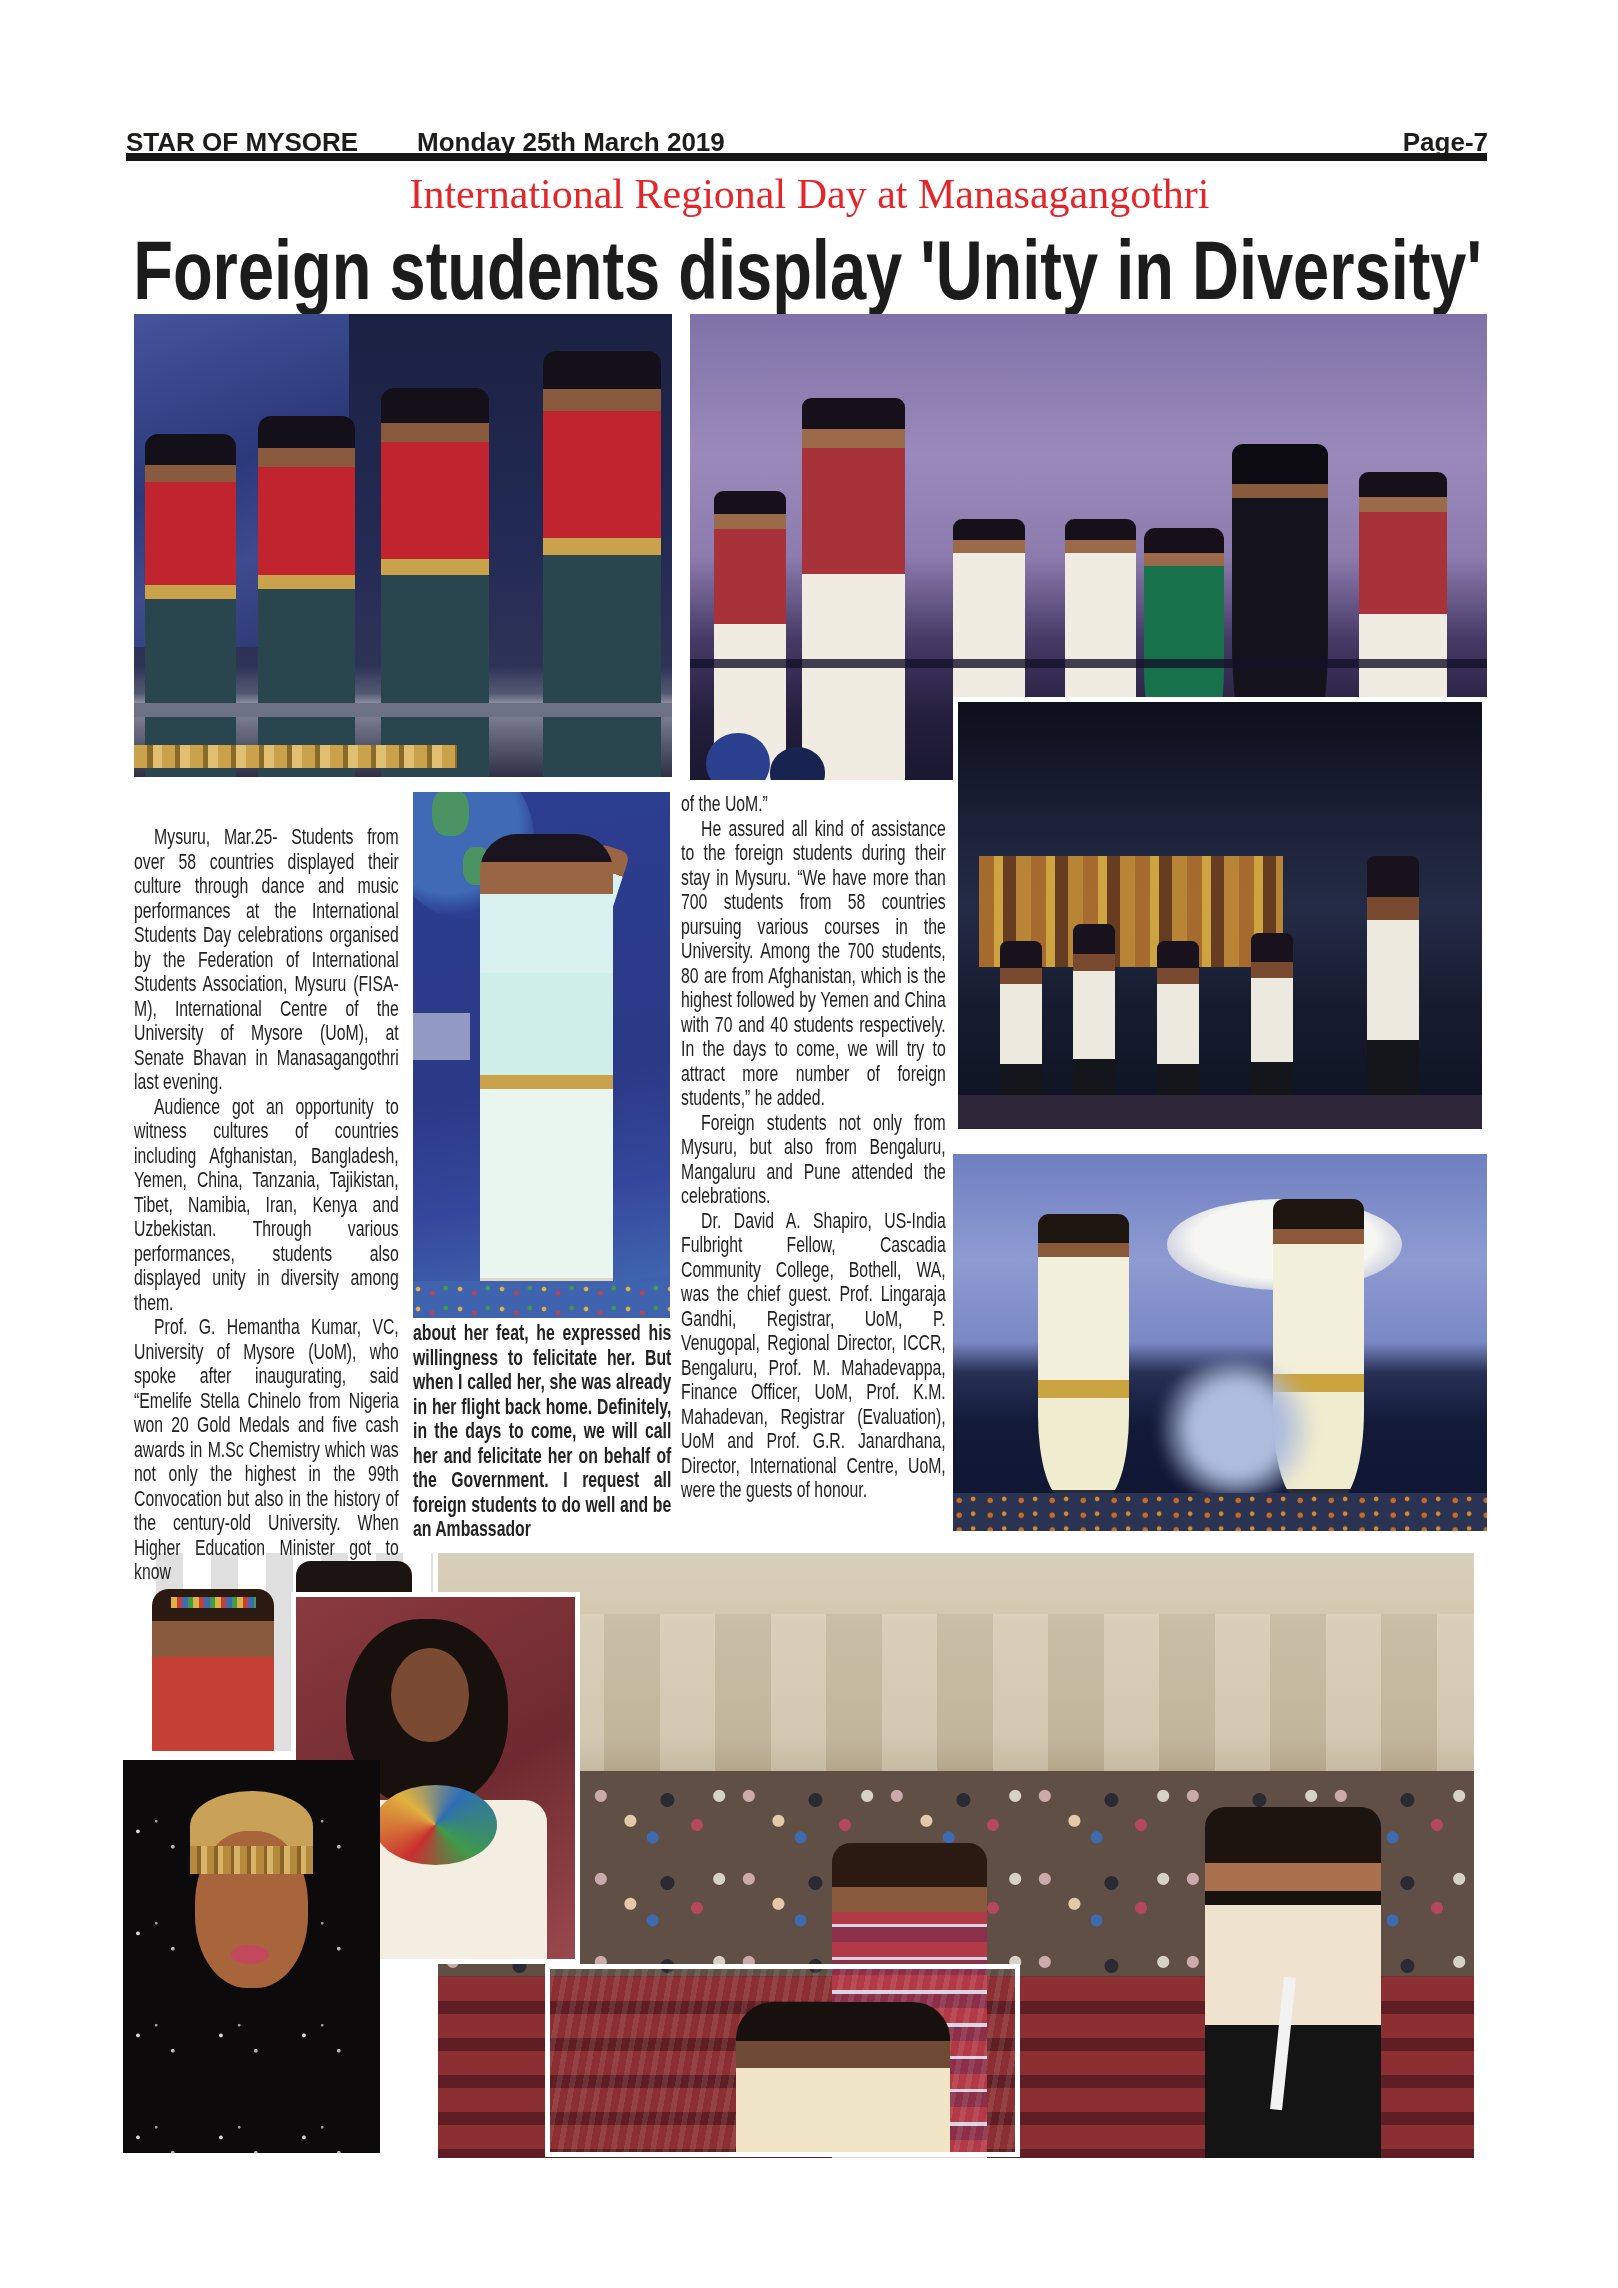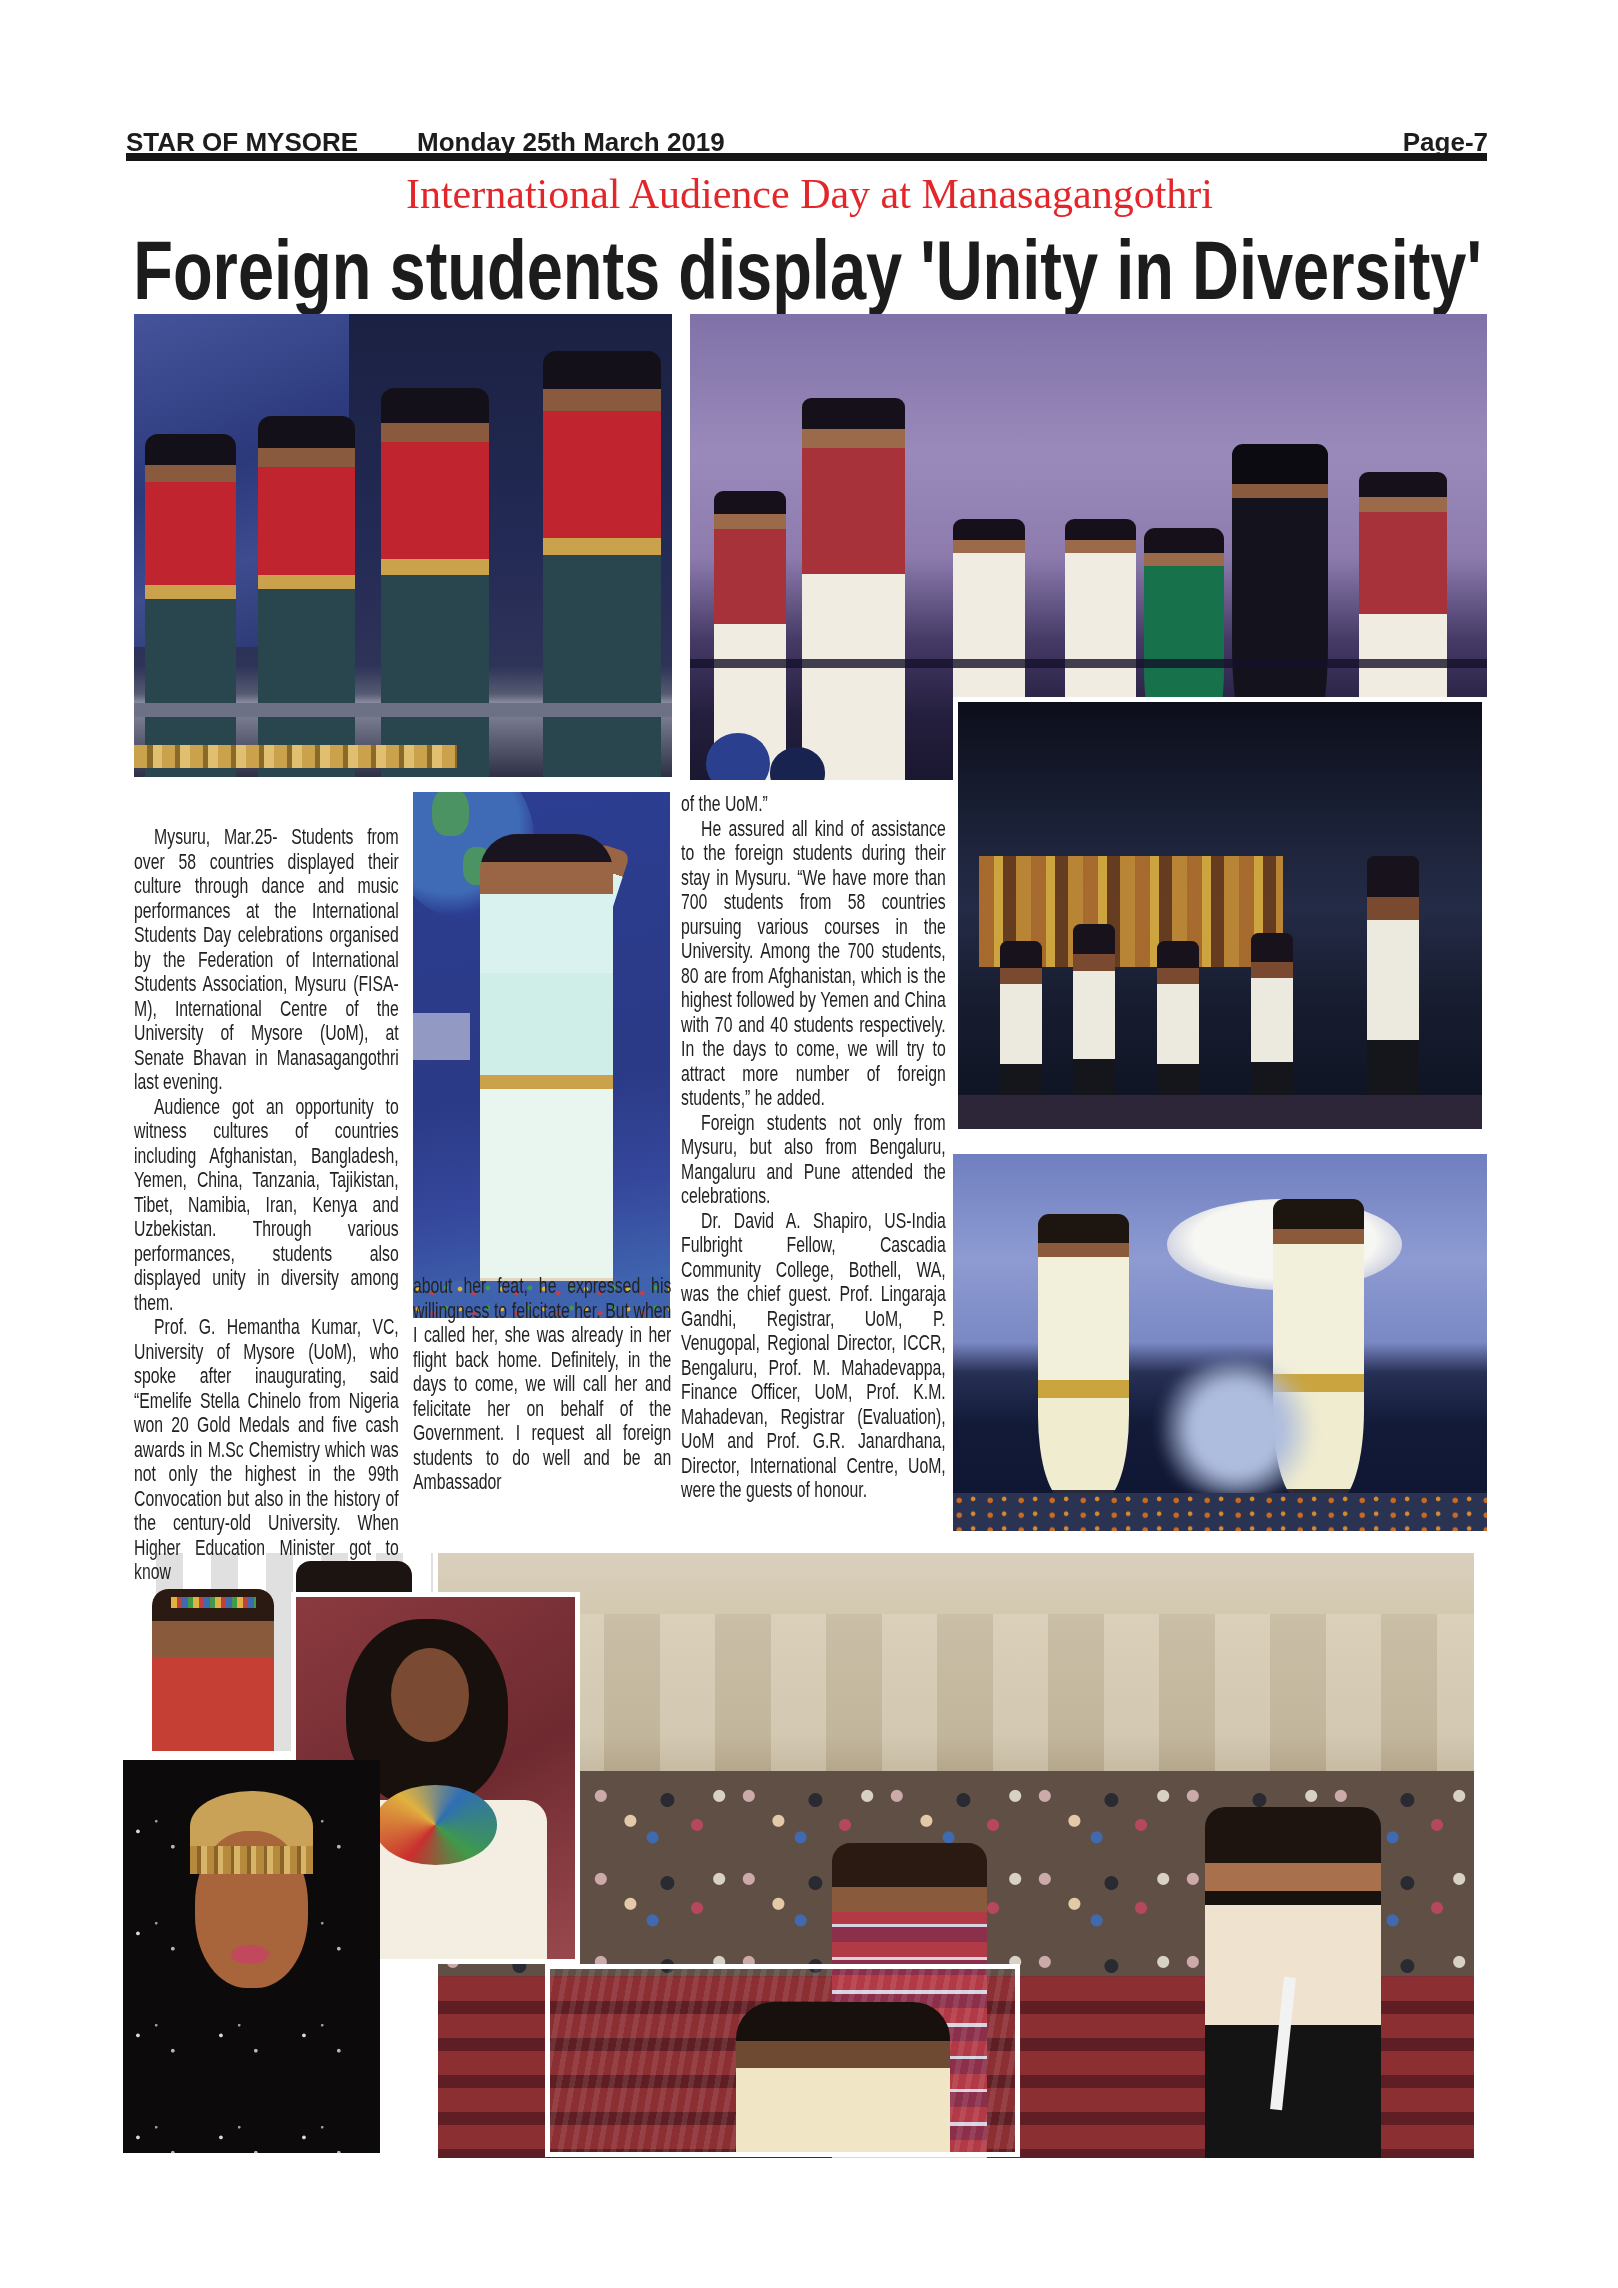--- a/index.html
+++ b/index.html
@@ -154,21 +154,21 @@
 </head>
 <body>
 
 <div id="page">
 
   <div class="abs hdr" style="left:126px;top:127px;text-align:center;">STAR OF MYSORE</div>
   <div class="abs hdr" style="left:417px;top:127px;">Monday 25th March 2019</div>
   <div class="abs hdr" style="right:131px;top:127px;">Page-7</div>
   <div class="abs" id="hdr-rule"></div>
 
-  <div class="abs" id="subtitle">International Audience Day at Manasagangothri</div>
+  <div class="abs" id="subtitle">International Regional Day at Manasagangothri</div>
   <svg class="abs" id="headline-svg" width="1359" height="92" viewBox="0 0 1472 100">
     <text x="2" y="84" font-family="Liberation Sans, sans-serif" font-size="90" font-weight="bold" fill="#1c1c1c" textLength="1466" lengthAdjust="spacingAndGlyphs">Foreign students display 'Unity in Diversity'</text>
   </svg>
 
   <div class="abs photo" id="photo-tl">
     <div class="abs" id="tl-screen"></div>
     <div class="abs tl-dancer" style="left:2%;top:26%;width:17%;height:74%;"></div>
     <div class="abs tl-dancer" style="left:23%;top:22%;width:18%;height:78%;"></div>
     <div class="abs tl-dancer" style="left:46%;top:16%;width:20%;height:84%;"></div>
     <div class="abs tl-dancer" style="left:76%;top:8%;width:22%;height:92%;"></div>
@@ -219,21 +219,21 @@
   </div>
 
   <div class="abs col" style="left:134px;top:825px;width:268px;height:760px;">
     <div class="squeeze bodytext" style="width:369px;">
       <p class="ind">Mysuru, Mar.25- Students from over 58 countries displayed their culture through dance and music performances at the International Students Day celebrations organised by the Federation of International Students Association, Mysuru (FISA-M), International Centre of the University of Mysore (UoM), at Senate Bhavan in Manasagangothri last evening.</p>
       <p class="ind">Audience got an opportunity to witness cultures of countries including Afghanistan, Bangladesh, Yemen, China, Tanzania, Tajikistan, Tibet, Namibia, Iran, Kenya and Uzbekistan. Through various performances, students also displayed unity in diversity among them.</p>
       <p class="ind">Prof. G. Hemantha Kumar, VC, University of Mysore (UoM), who spoke after inaugurating, said “Emelife Stella Chinelo from Nigeria won 20 Gold Medals and five cash awards in M.Sc Chemistry which was not only the highest in the 99th Convocation but also in the history of the century-old University. When Higher Education Minister got to know</p>
     </div>
   </div>
 
-  <div class="abs col" style="left:413px;top:1274px;width:259px;height:226px;">
+  <div class="abs col" style="left:413px;top:1321px;width:259px;height:226px;font-weight:bold;">
     <div class="squeeze bodytext" style="width:360px;">
       <p>about her feat, he expressed his willingness to felicitate her. But when I called her, she was already in her flight back home. Definitely, in the days to come, we will call her and felicitate her on behalf of the Government. I request all foreign students to do well and be an Ambassador</p>
     </div>
   </div>
 
   <div class="abs col" style="left:681px;top:792px;width:268px;height:760px;">
     <div class="squeeze bodytext" style="width:369px;">
       <p>of the UoM.”</p>
       <p class="ind">He assured all kind of assistance to the foreign students during their stay in Mysuru. “We have more than 700 students from 58 countries pursuing various courses in the University. Among the 700 students, 80 are from Afghanistan, which is the highest followed by Yemen and China with 70 and 40 students respectively. In the days to come, we will try to attract more number of foreign students,” he added.</p>
       <p class="ind">Foreign students not only from Mysuru, but also from Bengaluru, Mangaluru and Pune attended the celebrations.</p>

